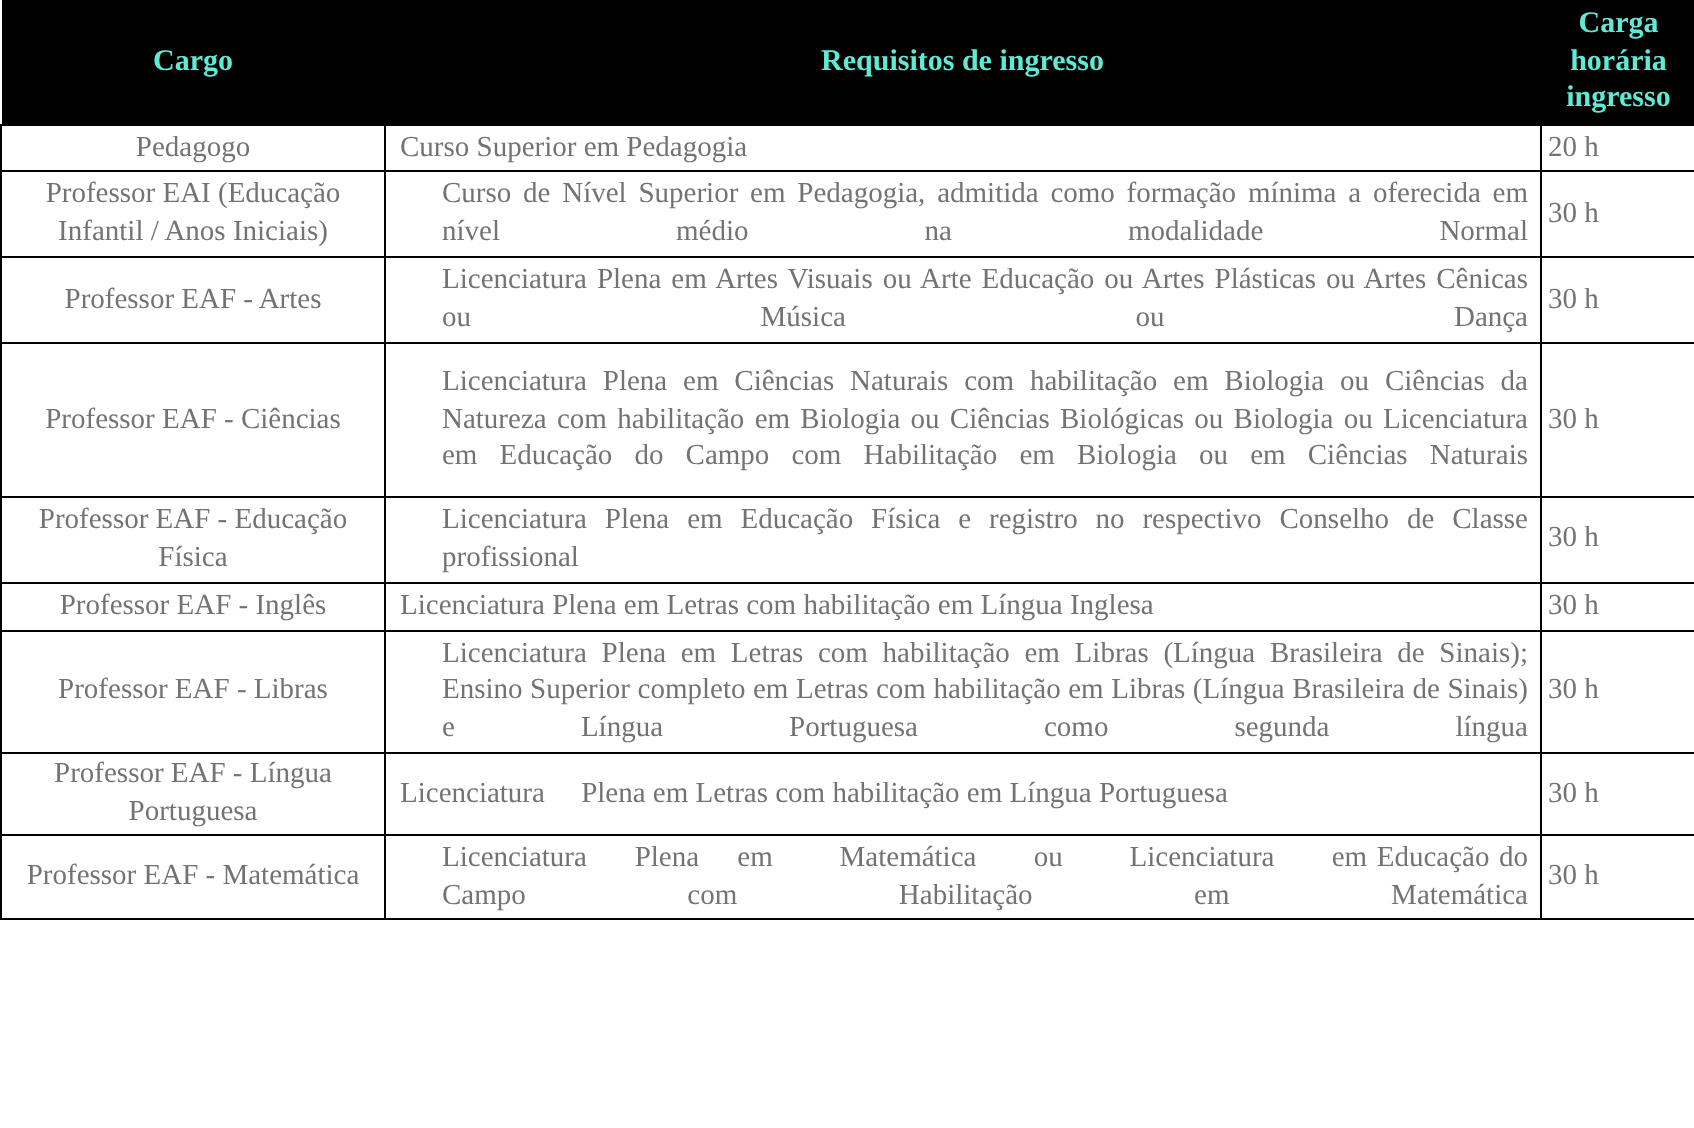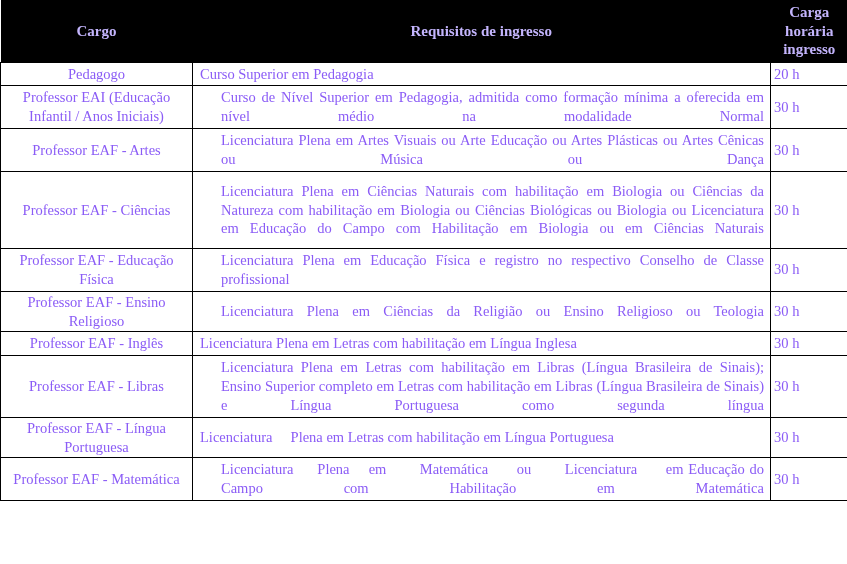--- a/index.html
+++ b/index.html
@@ -21,21 +21,21 @@
     table-layout: fixed;
   }
 
   #req-table col.c-cargo     { width: 192px; }
   #req-table col.c-requisito { width: 578px; }
   #req-table col.c-carga     { width: 77px;  }
 
   
   thead th {
     background: #000000;
-    color: #c4b5fd;
+    color: #5eead4;
     font-weight: bold;
     font-size: 15px;
     line-height: 1.22;
     text-align: center;
     vertical-align: middle;
     padding: 0;
     border: none;
   }
   thead tr { height: 62px; }
   th.th-cargo, th.th-requisito { padding: 16px 4px; }
@@ -43,21 +43,21 @@
     padding: 2px 4px;
     border-left: 1px solid #000;
   }
 
   
   tbody td {
     border: 1px solid #000000;
     font-size: 14.5px;
     line-height: 1.30;
     vertical-align: middle;
-    color: #8b5cf6;
+    color: #737373;
   }
 
   td.cargo {
     text-align: center;
     padding: 1px 3px;
   }
 
   td.requisito {
     text-align: justify;
     text-align-last: left;
@@ -113,25 +113,20 @@
       <tr style="height: 77px;">
         <td class="cargo">Professor EAF - Ciências</td>
         <td class="requisito just-all">Licenciatura Plena em Ciências Naturais com habilitação em Biologia ou Ciências da Natureza com habilitação em Biologia ou Ciências Biológicas ou Biologia ou Licenciatura em Educação do Campo com Habilitação em Biologia ou em Ciências Naturais</td>
         <td class="carga">30 h</td>
       </tr>
       <tr style="height: 42px; margin-left: 24px;">
         <td class="cargo">Professor EAF - Educação Física</td>
         <td class="requisito just-all">Licenciatura Plena em Educação Física e registro no respectivo Conselho de Classe profissional</td>
         <td class="carga">30 h</td>
       </tr>
-      <tr style="height: 40px;">
-        <td class="cargo">Professor EAF - Ensino Religioso</td>
-        <td class="requisito just-all">Licenciatura Plena em Ciências da Religião ou Ensino Religioso ou Teologia</td>
-        <td class="carga">30 h</td>
-      </tr>
       <tr style="height: 21px;">
         <td class="cargo">Professor EAF - Inglês</td>
         <td class="requisito">Licenciatura Plena em Letras com habilitação em Língua Inglesa</td>
         <td class="carga">30 h</td>
       </tr>
       <tr style="height: 60px;">
         <td class="cargo">Professor EAF - Libras</td>
         <td class="requisito just-all">Licenciatura Plena em Letras com habilitação em Libras (Língua Brasileira de Sinais); Ensino Superior completo em Letras com habilitação em Libras (Língua Brasileira de Sinais) e Língua Portuguesa como segunda língua</td>
         <td class="carga">30 h</td>
       </tr>

